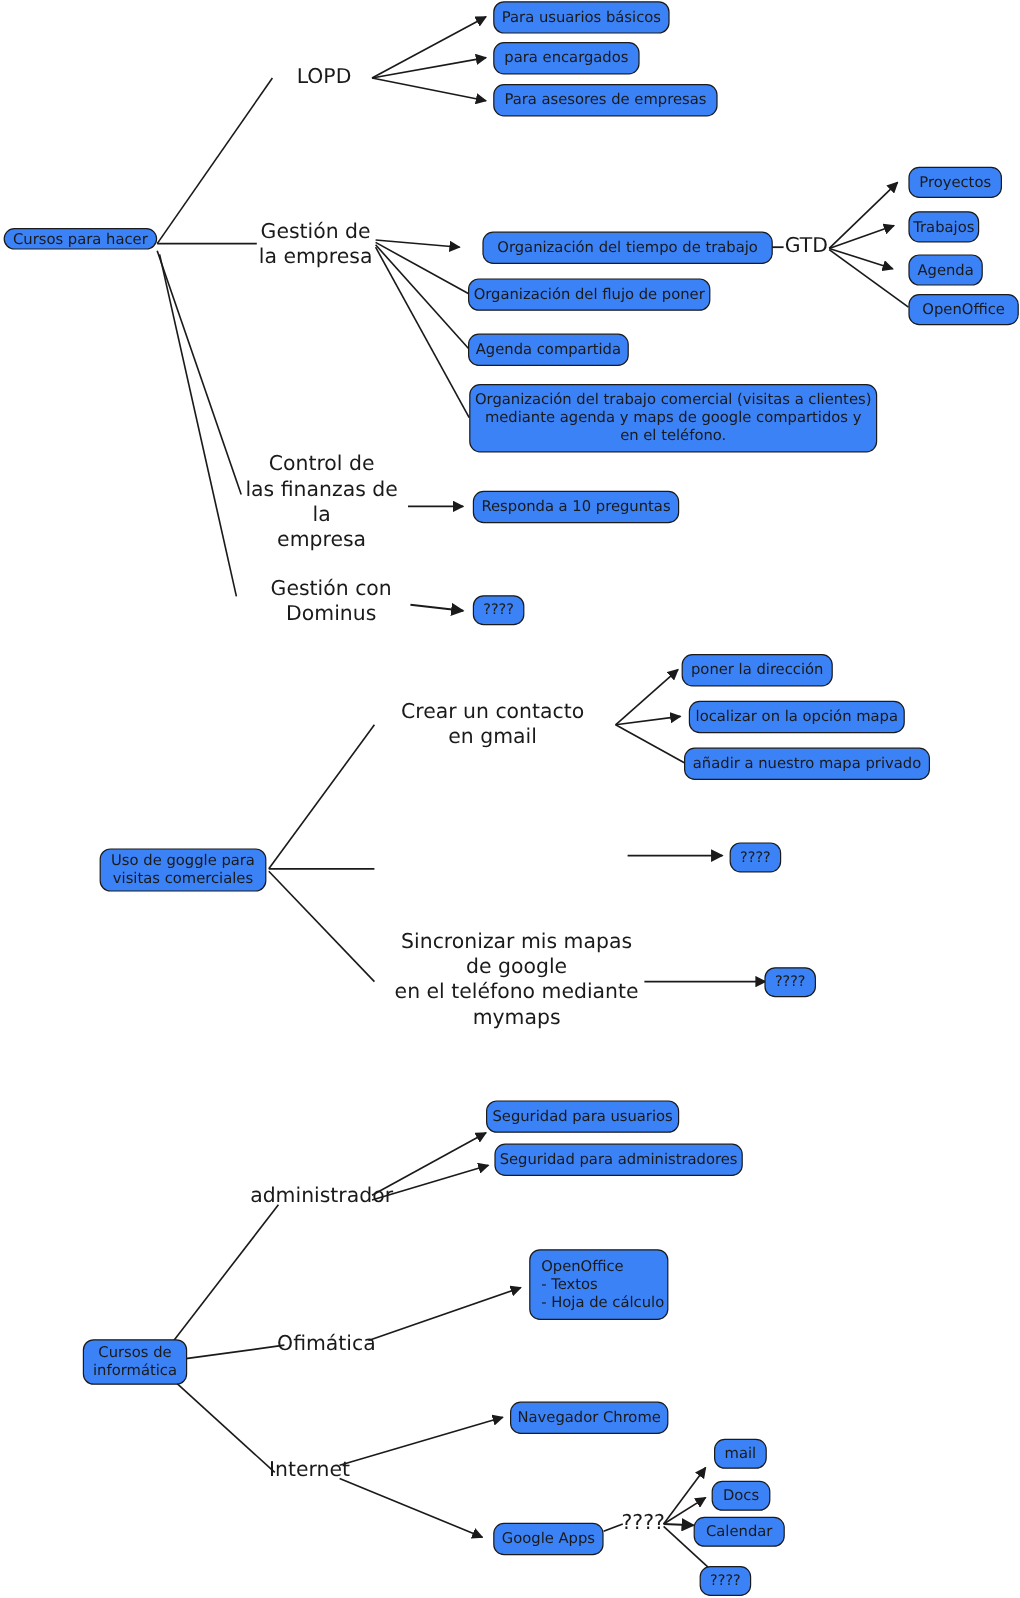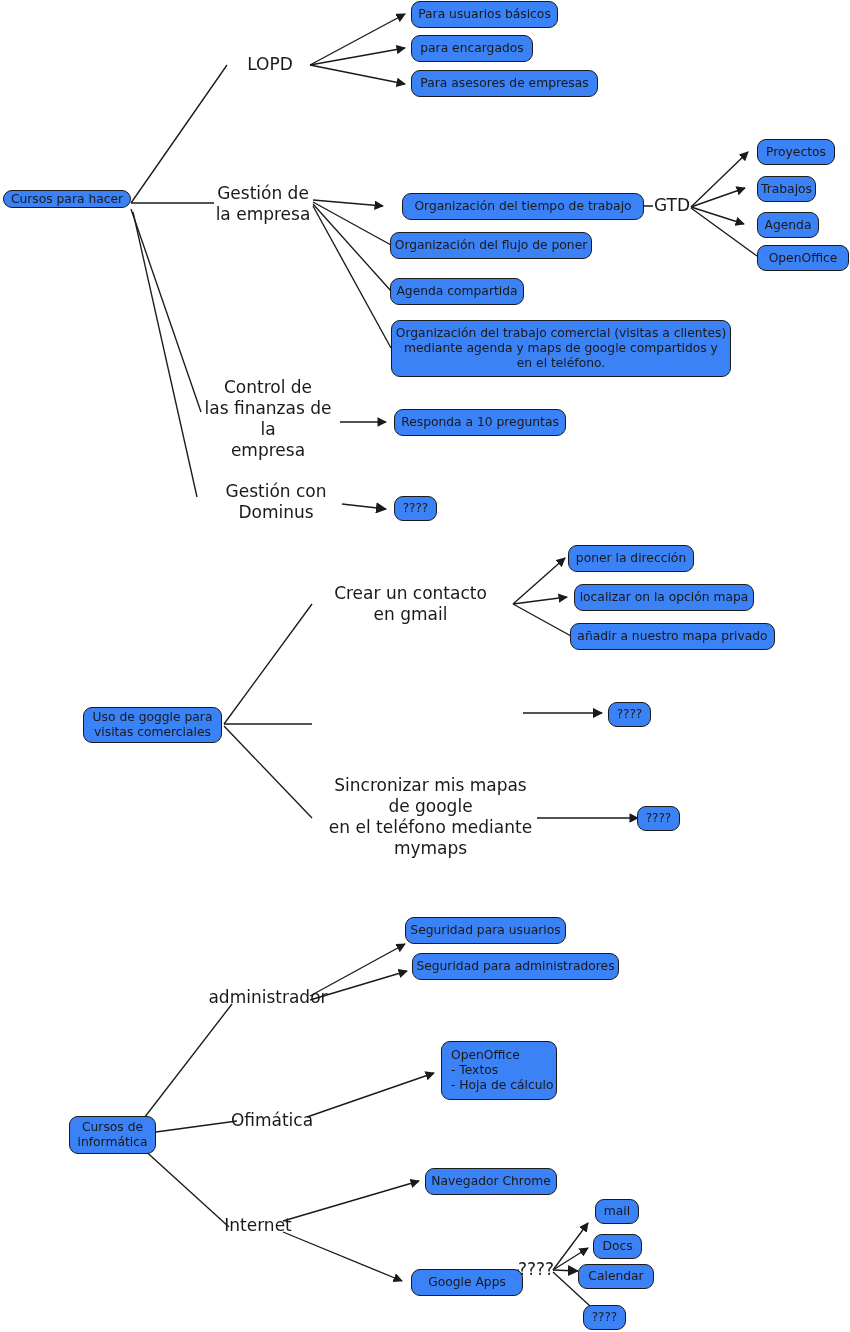--- a/index.html
+++ b/index.html
@@ -187,21 +187,21 @@
   <div class="node" style="left:405px; top:917px; width:161px; height:27px;">Seguridad para usuarios</div>
   <div class="node" style="left:412px; top:953px; width:207px; height:27px;">Seguridad para administradores</div>
 
   <div class="label" style="left:238px; top:1112px; width:68px; height:18px;">Ofimática</div>
   <div class="node left" style="left:441px; top:1041px; width:116px; height:59px;">OpenOffice
 - Textos
 - Hoja de cálculo</div>
 
   <div class="label" style="left:229px; top:1217px; width:58px; height:18px;">Internet</div>
   <div class="node" style="left:425px; top:1168px; width:132px; height:27px;">Navegador Chrome</div>
-  <div class="node" style="left:411px; top:1269px; width:112px; height:27px;">Google Apps</div>
+  <div class="node" style="left:411px; top:1269px; width:92px; height:27px;">Google Apps</div>
 
   <div class="label qmark" style="left:519px; top:1261px; width:34px; height:18px;">????</div>
 
   <div class="node" style="left:595px; top:1199px; width:44px; height:25px;">mail</div>
   <div class="node" style="left:593px; top:1234px; width:49px; height:25px;">Docs</div>
   <div class="node" style="left:578px; top:1264px; width:76px; height:25px;">Calendar</div>
   <div class="node small qmark" style="left:583px; top:1305px; width:43px; height:25px;">????</div>
 
 </div>
 

